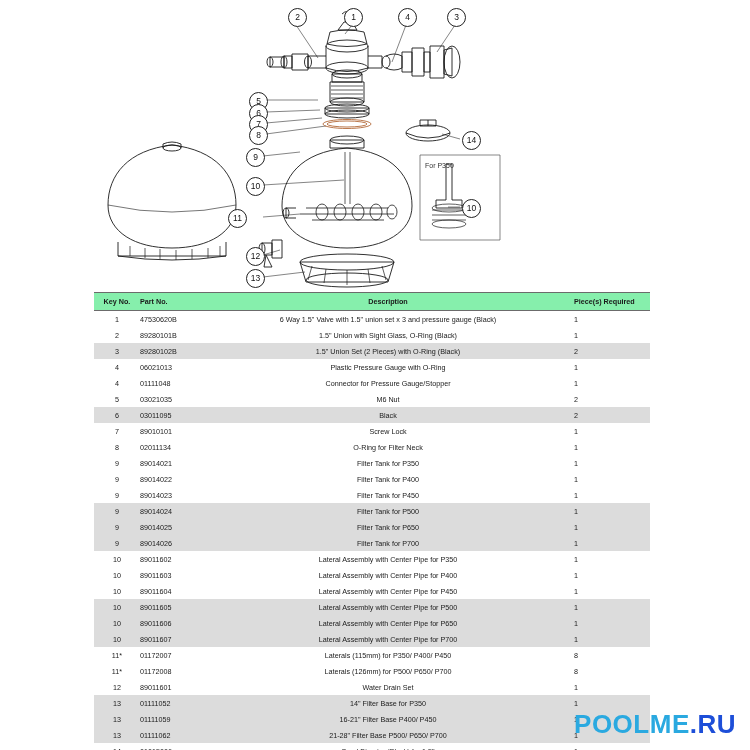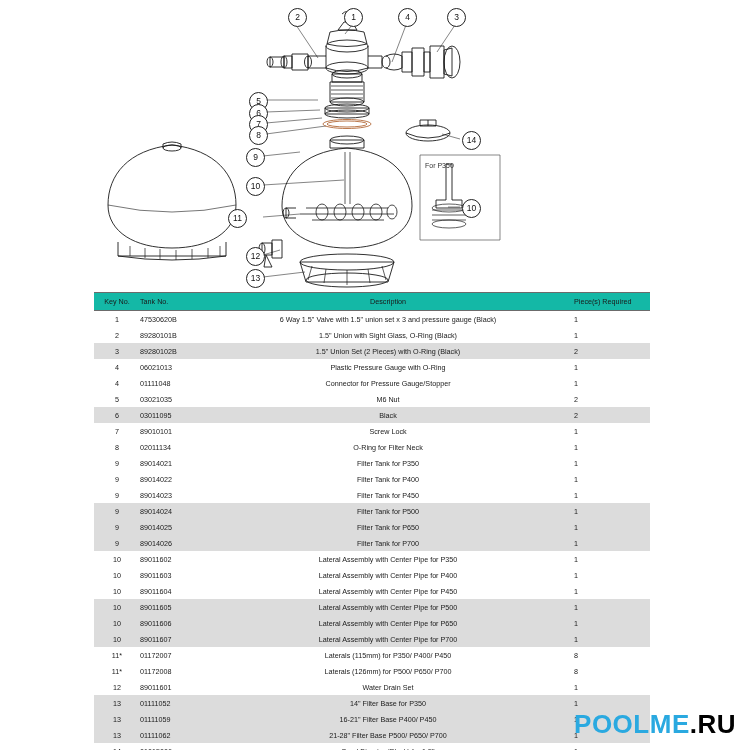--- a/index.html
+++ b/index.html
@@ -35,43 +35,43 @@
     border-collapse:collapse;
     font-size:7.2px;
   }
   #parts-table th,#parts-table td{
     padding:0;height:16px;
     border:0;
     font-weight:normal;
     vertical-align:middle;
   }
   #parts-table thead th{
-    font-weight:normal;
+    font-weight:bold;
     font-size:7.2px;
     border-top:1px solid #6b6b6b;
     border-bottom:1px solid #6b6b6b;
-    background:#14b8a6;
+    background:#86efac;
     height:17px;
   }
   .c-key{width:46px;text-align:center;}
   .c-part{width:62px;text-align:left;padding-left:4px;}
   .c-desc{text-align:center;padding-left:6px;}
   .c-qty{width:76px;text-align:left;}
   tbody tr td{border-bottom:1px solid #d9d9d9;}
   tbody tr.shade td{background:#dcdcdc;}
   tbody tr:last-child td{border-bottom:1px solid #6b6b6b;}
   
   #watermark{
     position:absolute;right:14px;bottom:10px;
     font-size:26px;font-weight:bold;
     color:#2aa9e0;
     letter-spacing:0.5px;
     font-family:"Liberation Sans", sans-serif;
   }
-  #watermark .ru{color:#000000;}
+  #watermark .ru{color:#1d4ed8;}
   .inset-label{
     position:absolute;font-size:7px;color:#333;
   }
 </style>
 </head>
 <body>
 
 <div id="diagram">
   <svg width="750" height="288" viewBox="0 0 750 288">
     <g fill="none" stroke="#1a1a1a" stroke-width="0.9" stroke-linejoin="round">
@@ -232,21 +232,21 @@
     <div class="bubble" style="left: 246px; top: 247px;">12</div>
     <div class="bubble" style="left: 246px; top: 269px;">13</div>
     <div class="bubble" style="left: 462px; top: 131px;">14</div>
     <div class="bubble" style="left: 462px; top: 199px;">10</div>
   </div>
 
 <table id="parts-table">
   <thead>
     <tr>
       <th class="c-key">Key No.</th>
-      <th class="c-part">Tank No.</th>
+      <th class="c-part">Part No.</th>
       <th class="c-desc">Description</th>
       <th class="c-qty">Piece(s) Required</th>
     </tr>
   </thead>
   <tbody id="parts-body">
       <tr>
         <td class="c-key">1</td>
         <td class="c-part">47530620B</td>
         <td class="c-desc">6 Way 1.5" Valve with 1.5" union set x 3 and pressure gauge (Black)</td>
         <td class="c-qty">1</td>

